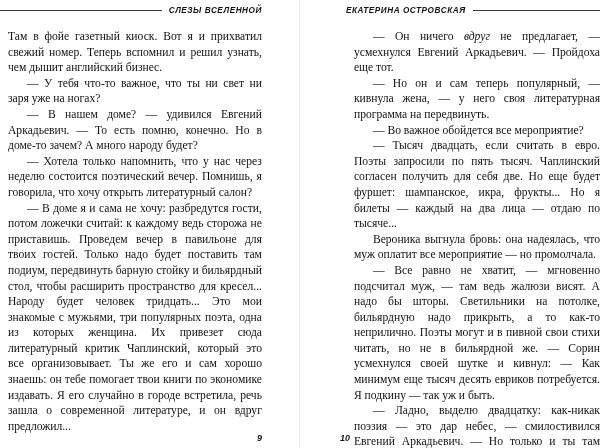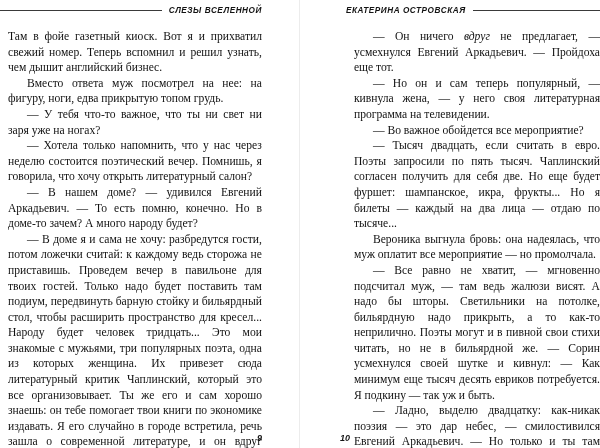--- a/index.html
+++ b/index.html
@@ -106,40 +106,39 @@
 
   <div class="page page-left">
 
     <div class="runhead runhead-left">
       <span class="rule"></span>
       <span>СЛЕЗЫ ВСЕЛЕННОЙ</span>
     </div>
 
     <div class="body">
       <p class="noindent">Там в фойе газетный киоск. Вот я и прихватил свежий номер. Теперь вспомнил и решил узнать, чем дышит английский бизнес.</p>
-      <p>Вместо ответа муж посмотрел на нее: на фигуру, ноги, едва прикрытую топом грудь.</p>
       <p>— У тебя что-то важное, что ты ни свет ни заря уже на ногах?</p>
+      <p>— В нашем доме? — удивился Евгений Аркадьевич. — То есть помню, конечно. Но в доме-то зачем? А много народу будет?</p>
       <p>— Хотела только напомнить, что у нас через неделю состоится поэтический вечер. Помнишь, я говорила, что хочу открыть литературный салон?</p>
-      <p>— В нашем доме? — удивился Евгений Аркадьевич. — То есть помню, конечно. Но в доме-то зачем? А много народу будет?</p>
       <p>— В доме я и сама не хочу: разбредутся гости, потом ложечки считай: к каждому ведь сторожа не приставишь. Проведем вечер в павильоне для твоих гостей. Только надо будет поставить там подиум, передвинуть барную стойку и бильярдный стол, чтобы расширить пространство для кресел... Народу будет человек тридцать... Это мои знакомые с мужьями, три популярных поэта, одна из которых женщина. Их привезет сюда литературный критик Чаплинский, который это все организовывает. Ты же его и сам хорошо знаешь: он тебе помогает твои книги по экономике издавать. Я его случайно в городе встретила, речь зашла о современной литературе, и он вдруг предложил...</p>
     </div>
 
     <div class="folio folio-left">9</div>
   </div>
 
   <div class="page page-right">
 
     <div class="runhead runhead-right">
       <span>ЕКАТЕРИНА ОСТРОВСКАЯ</span>
       <span class="rule"></span>
     </div>
 
     <div class="body">
       <p>— Он ничего <i>вдруг</i> не предлагает, — усмехнулся Евгений Аркадьевич. — Пройдоха еще тот.</p>
-      <p>— Но он и сам теперь популярный, — кивнула жена, — у него своя литературная программа на телевидении.</p>
+      <p>— Но он и сам теперь популярный, — кивнула жена, — у него своя литературная программа на передвинуть.</p>
       <p>— Во важное обойдется все мероприятие?</p>
       <p>— Тысяч двадцать, если считать в евро. Поэты запросили по пять тысяч. Чаплинский согласен получить для себя две. Но еще будет фуршет: шампанское, икра, фрукты... Но я билеты — каждый на два лица — отдаю по тысяче...</p>
       <p>Вероника выгнула бровь: она надеялась, что муж оплатит все мероприятие — но промолчала.</p>
       <p>— Все равно не хватит, — мгновенно подсчитал муж, — там ведь жалюзи висят. А надо бы шторы. Светильники на потолке, бильярдную надо прикрыть, а то как-то неприлично. Поэты могут и в пивной свои стихи читать, но не в бильярдной же. — Сорин усмехнулся своей шутке и кивнул: — Как минимум еще тысяч десять евриков потребуется. Я подкину — так уж и быть.</p>
       <p>— Ладно, выделю двадцатку: как-никак поэзия — это дар небес, — смилостивился Евгений Аркадьевич. — Но только и ты там особо не шикуй, а то недоеденные бутерброды с икрой придется потом местным котам раздавать...</p>
 
     </div>
 
     <div class="folio folio-right">10</div>
   </div>

